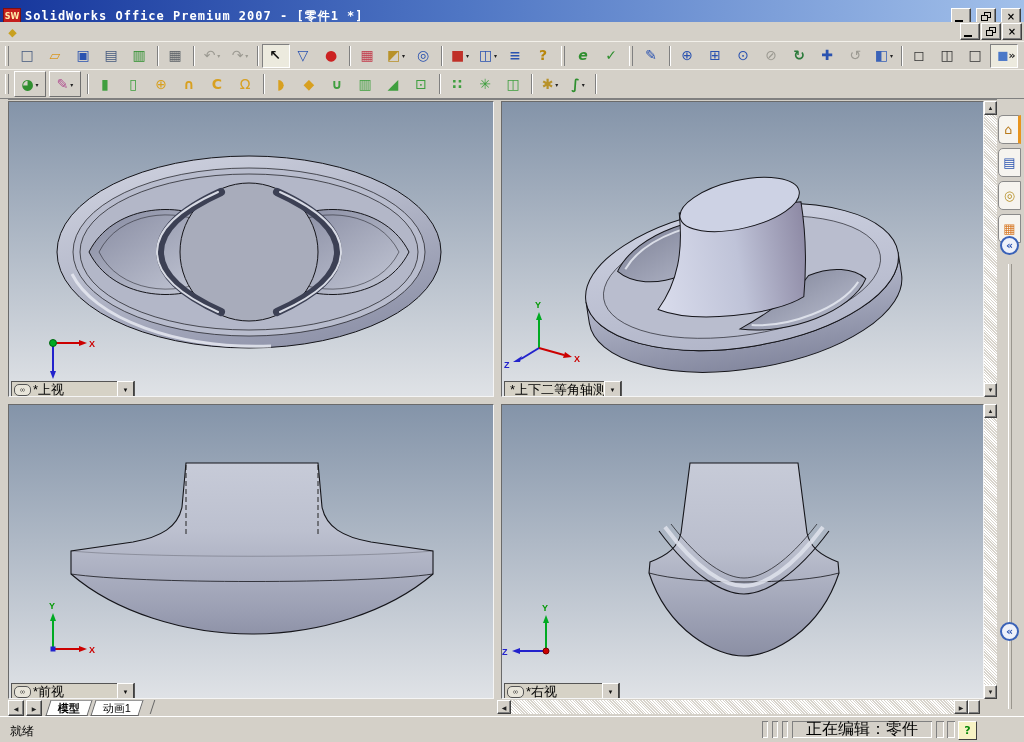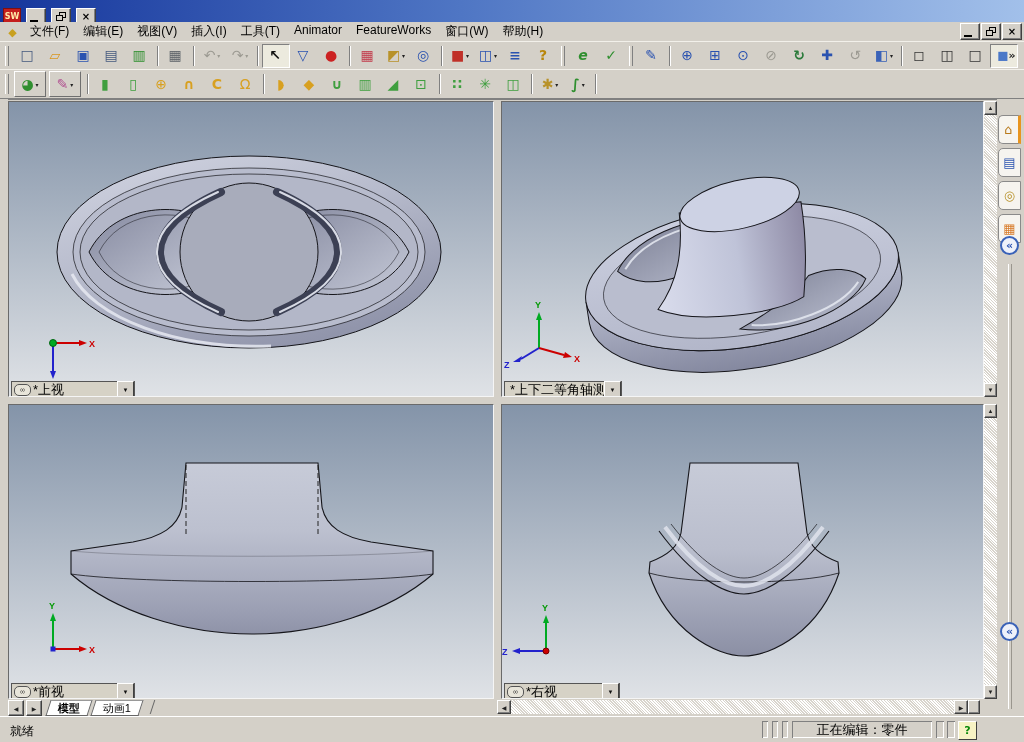--- a/index.html
+++ b/index.html
@@ -95,21 +95,21 @@
   .sheet-tab{transform:skewX(-18deg);background:#ffffff;border:1px solid #666;border-top:1px solid #999;
     height:14px;padding:0 9px;margin-right:3px;display:flex;align-items:center}
   .sheet-tab .st-txt{transform:skewX(18deg);font-size:11px;white-space:nowrap}
   .sheet-tab.active .st-txt{font-weight:bold}
   .tab-endslash{transform:skewX(-18deg);border-left:1px solid #666;width:0;height:14px;margin-left:6px}
 
   
   #statusbar{left:0;top:716px;width:1024px;height:42px;background:#d4d0c8;border-top:1px solid #fff;box-sizing:border-box}
   #status-ready{position:absolute;left:10px;top:6px;font-size:12px}
   .scell{position:absolute;top:4px;height:17px;box-shadow:inset 1px 1px #808080,inset -1px -1px #fff;box-sizing:border-box}
-  #status-editing{font-size:13px;display:flex;align-items:center;justify-content:center;white-space:nowrap}
+  #status-editing{font-size:16px;display:flex;align-items:center;justify-content:center;white-space:nowrap}
   #status-help{position:absolute;left:958px;top:4px;width:17px;height:17px;background:#f7f3c4;
     border:1px solid;border-color:#fff #404040 #404040 #fff;display:flex;align-items:center;justify-content:center;
     font:bold 11px "DejaVu Sans",sans-serif;color:#0a8a0a}
 
   
   #taskpane{left:997px;top:99px;width:27px;height:617px;background:#d4d0c8}
   .tp-tab{position:relative;width:23px;height:29px;margin:4px 0 0 1px;background:#f6f4ef;
     border:1px solid #8a8a8a;border-radius:5px 0 0 5px;display:flex;align-items:center;justify-content:center;
     box-sizing:border-box}
   .tp-tab .g{font-size:13px;font-family:"DejaVu Sans",sans-serif}
@@ -122,46 +122,35 @@
   #tp-groove{position:absolute;left:11px;top:165px;width:2px;height:445px;
     border-left:1px solid #fff;border-right:1px solid #9a968e}
 
   #left-strip{left:0;top:99px;width:8px;height:617px;background:#d4d0c8}
 </style>
 </head>
 <body>
 
 <div id="titlebar" class="abs">
   <span id="sw-logo">SW</span>
+  <span id="title-text">SolidWorks Office Premium 2007 - [零件1 *]</span>
   <span class="winbtn">
       <i class="ming"></i>
     </span>
   <span class="winbtn">
       <span class="restore-glyph">
         <i class="rg-b"></i>
         <i class="rg-f"></i>
       </span>
     </span>
   <span class="winbtn">×</span>
 </div>
 
 <div id="menubar" class="abs">
   <span id="doc-icon">◆</span>
-  <span style="display:flex">
-
-  <div class="menu-item">文件(F)</div>
-      <div class="menu-item">编辑(E)</div>
-      <div class="menu-item">视图(V)</div>
-      <div class="menu-item">插入(I)</div>
-      <div class="menu-item">工具(T)</div>
-      <div class="menu-item">Animator</div>
-      <div class="menu-item">FeatureWorks</div>
-      <div class="menu-item">窗口(W)</div>
-      <div class="menu-item">帮助(H)</div>
-    </span>
   <span id="menu-spacer"></span>
   <span class="winbtn">
       <i class="ming"></i>
     </span>
   <span class="winbtn">
       <span class="restore-glyph">
         <i class="rg-b"></i>
         <i class="rg-f"></i>
       </span>
     </span>

